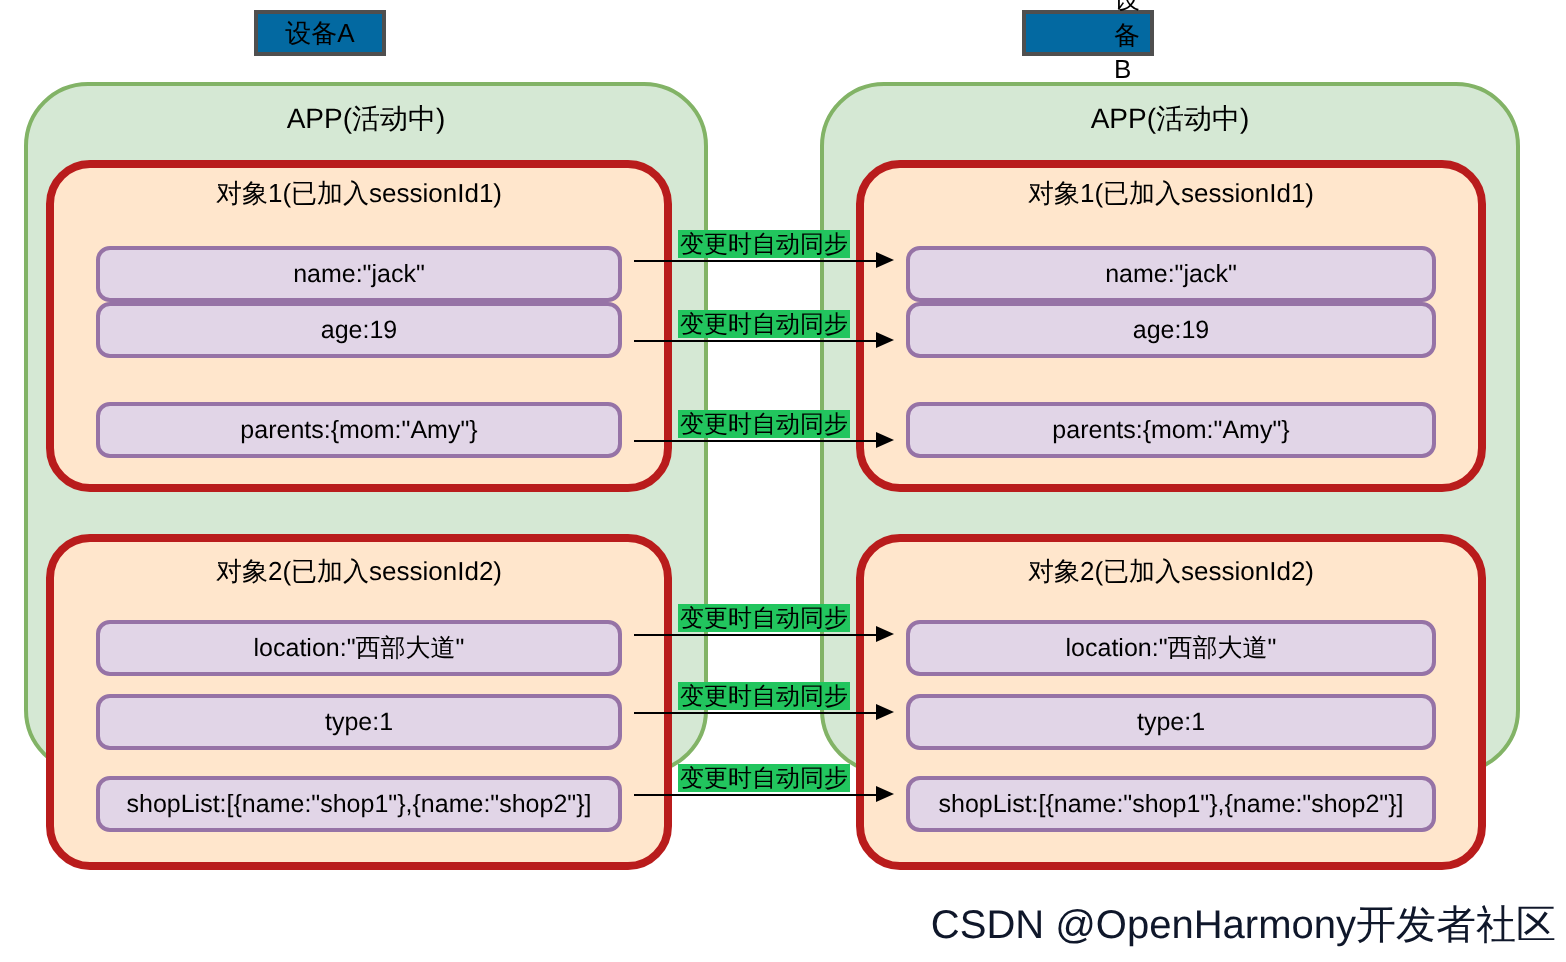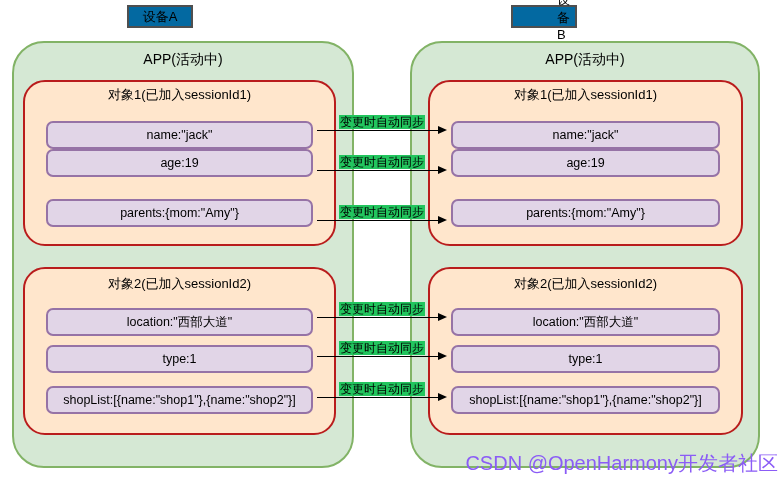--- a/index.html
+++ b/index.html
@@ -12,34 +12,34 @@
   .device-label{
     position:absolute;top:5px;width:66px;height:23px;
     background:#0369a1;border:2px solid #4f4f4f;box-sizing:border-box;
     display:flex;align-items:center;justify-content:center;
     font-size:13px;
   }
   .device-label.a{left:127px;}
   .device-label.b{left:511px;padding-left:44px;}
 
   .green{
-    position:absolute;top:41px;height:427px;
+    position:absolute;top:41px;height:346px;
     background:#d5e8d4;border:2px solid #82b366;border-radius:32px;
     box-sizing:border-box;
   }
   .green.a{left:12px;width:342px;}
   .green.b{left:410px;width:350px;}
 
   .app-title{
     margin-top:8px;text-align:center;font-size:14px;line-height:17px;
   }
 
   .orange{
     position:absolute;box-sizing:border-box;
-    background:#ffe6cc;border:2px solid #b91c1c;border-radius:22px;
+    background:#ffe6cc;border:4px solid #b91c1c;border-radius:22px;
   }
   .green.a .orange{left:9px;right:16px;}
   .green.b .orange{left:16px;right:15px;}
   .orange.obj1{top:37px;height:166px;}
   .orange.obj2{top:224px;height:168px;}
 
   .obj-title{
     text-align:center;font-size:13px;line-height:16px;
   }
   .orange.obj1 .obj-title{margin-top:5px;}
@@ -71,21 +71,21 @@
     border-bottom:4.5px solid transparent;
   }
   .sync-arrow .label{
     position:absolute;left:50%;bottom:2px;transform:translateX(-50%);
     background:#22c55e;padding:0 1px;
     font-size:12px;line-height:14px;white-space:nowrap;
   }
 
   .watermark{
     position:absolute;right:5px;top:451px;z-index:10;
-    font-size:20px;line-height:24px;color:#8b5cf6;white-space:nowrap;margin-left:16px;
+    font-size:20px;line-height:24px;color:#0f172a;white-space:nowrap;margin-left:16px;
   }
 </style>
 </head>
 <body>
 
 <div class="device-label a">设备A</div>
 <div class="green a">
   <div class="app-title">APP(活动中)</div>
   <div class="orange obj1">
     <div class="obj-title">对象1(已加入sessionId1)</div>

